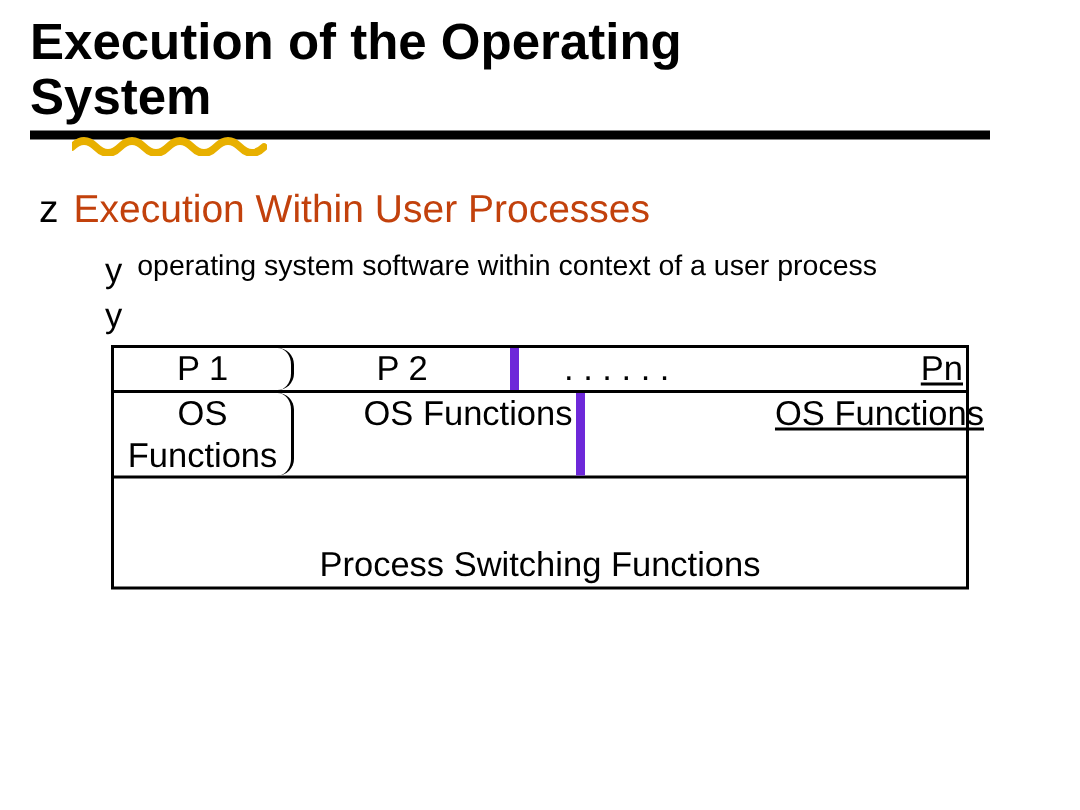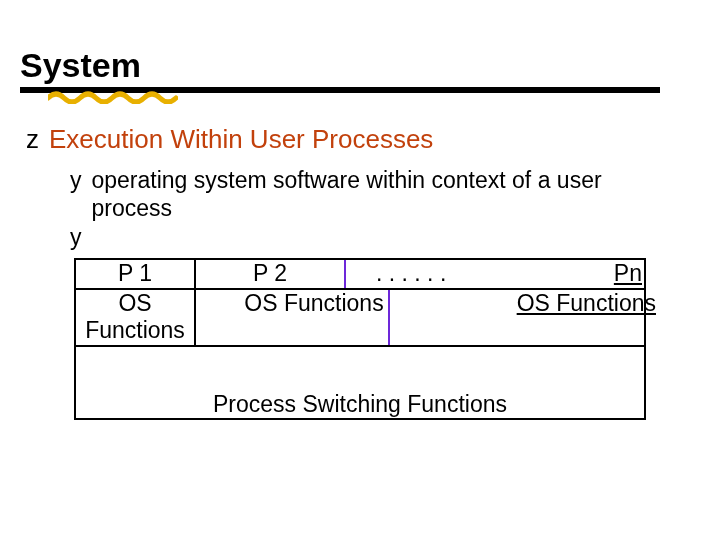--- a/index.html
+++ b/index.html
@@ -25,40 +25,41 @@
   .title-underline .wave {
     position: absolute; left: 28px; top: 3px; width: 130px; height: 14px;
   }
   .bullets { padding-left: 6px; }
   .lvl1 { display: flex; align-items: flex-start; margin-bottom: 12px; }
   .lvl1 .bullet { color: #000; font-size: 26px; margin-right: 10px; line-height: 1.25; font-family: Verdana, sans-serif; }
   .lvl1 .text { font-size: 26px; color: #c2410c; line-height: 1.25; }
   .lvl2-group { padding-left: 44px; }
   .lvl2 { display: flex; align-items: flex-start; margin-bottom: 2px; }
   .lvl2 .bullet { color: #000; font-size: 23px; margin-right: 10px; line-height: 1.2; }
-  .lvl2 .text { font-size: 23px; color: #000; line-height: 1.2; max-width: 560px; }
+  .lvl2 .text { font-size: 19px; color: #000; line-height: 1.2; max-width: 560px; }
   .diagram {
     margin-top: 6px;
     margin-left: 54px;
     width: 572px;
     border: 2px solid #000;
     font-size: 23px;
     line-height: 1.2;
   }
   .diagram .row { display: flex; }
   .diagram .row-a { border-bottom: 2px solid #000; }
   .diagram .cellA {
     flex: 0 0 120px;
     border-right: 2px solid #000;
     text-align: center;
     padding: 0 2px;
+    border-radius: 11px;
   }
   .diagram .cellB {
     flex: 0 0 150px;
-    border-right: 2px solid #6d28d9;
+    border-right: 6px solid #6d28d9;
     text-align: center;
     padding: 0 2px;
   }
   .diagram .cellD {
     flex: 0 0 150px;
     text-align: right;
     padding: 0 2px;
     text-decoration: underline;
   }
   .diagram .gap {
@@ -67,21 +68,21 @@
     padding-left: 30px;
   }
   .diagram .row-b .gap { text-align: center; }
   .diagram .row-c { text-align: center; padding: 0 2px; margin-top: 44px; }
 </style>
 </head>
 <body>
 
 <div class="slide">
   <div class="title">
-    <br>
+    <span>Execution of the Operating</span><br>
     <span>System</span>
   </div>
   <div class="title-underline">
     <div class="line-black"></div>
     <svg class="wave" viewBox="0 0 130 14">
       <path d="M0 8 Q 8 0 16 8 T 32 8 T 48 8 T 64 8 T 80 8 T 96 8 T 112 8 T 128 8" stroke="#e8b000" stroke-width="5" fill="none" stroke-linecap="round"></path>
     </svg>
   </div>
 
   <div class="bullets">

